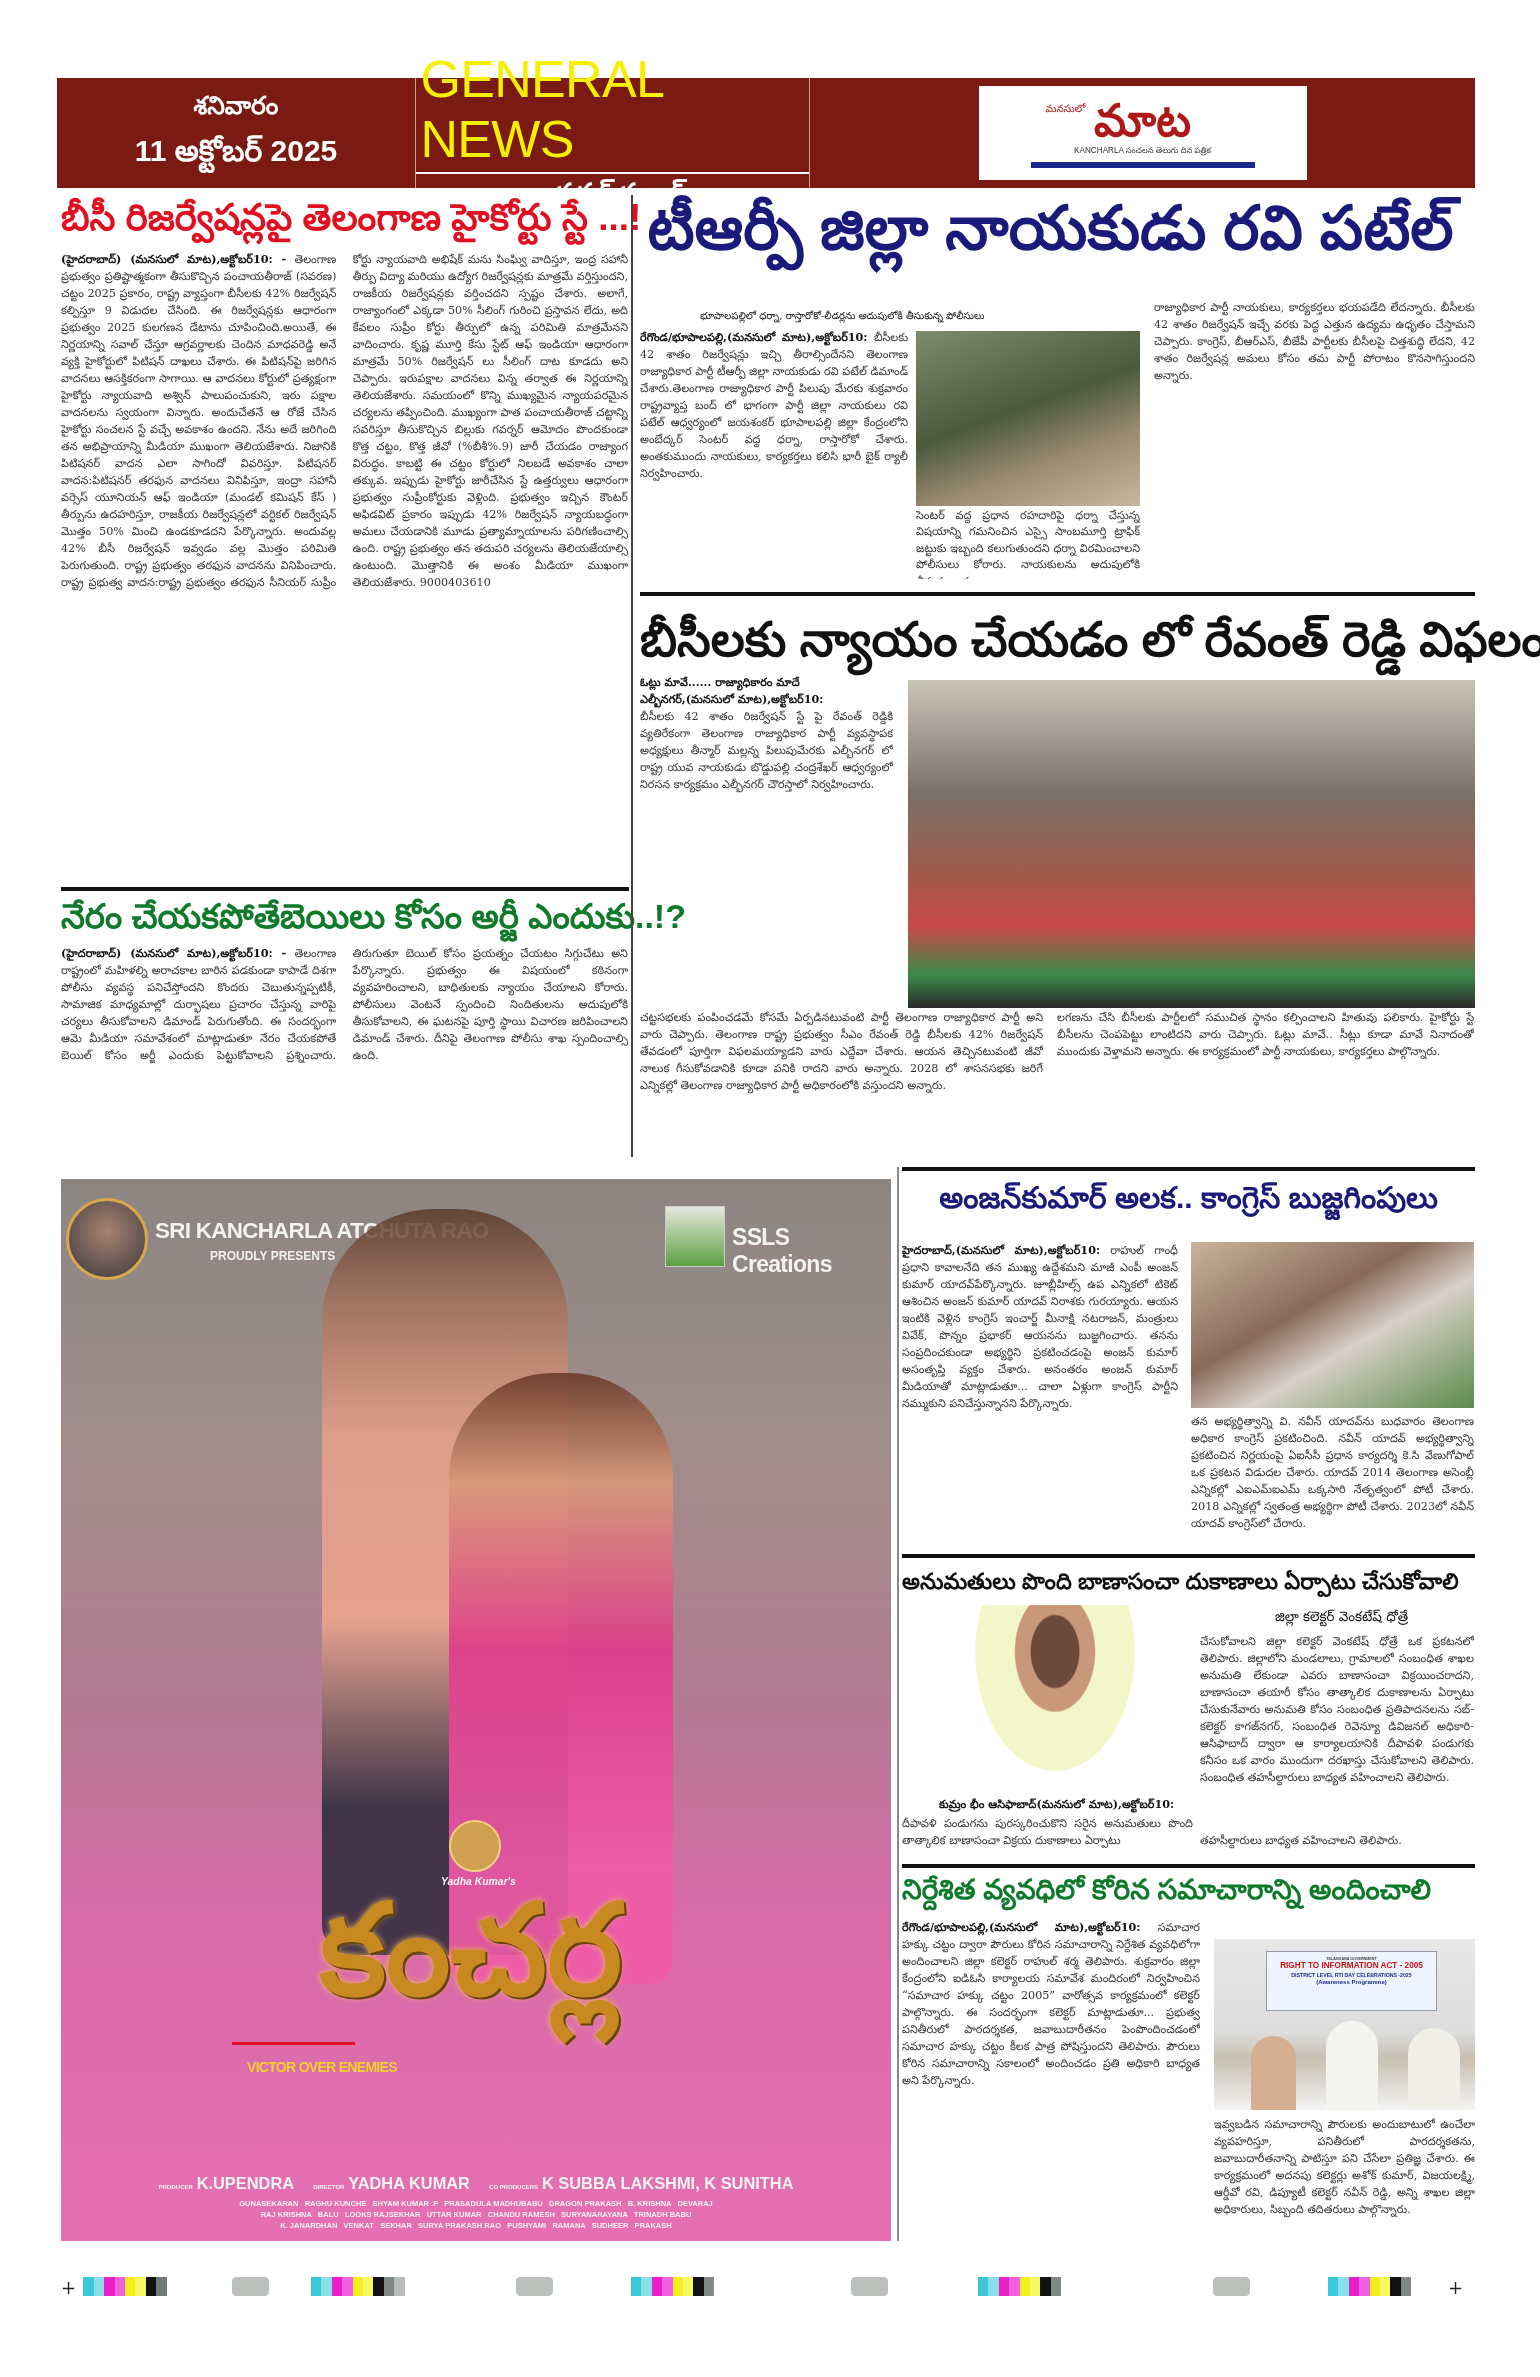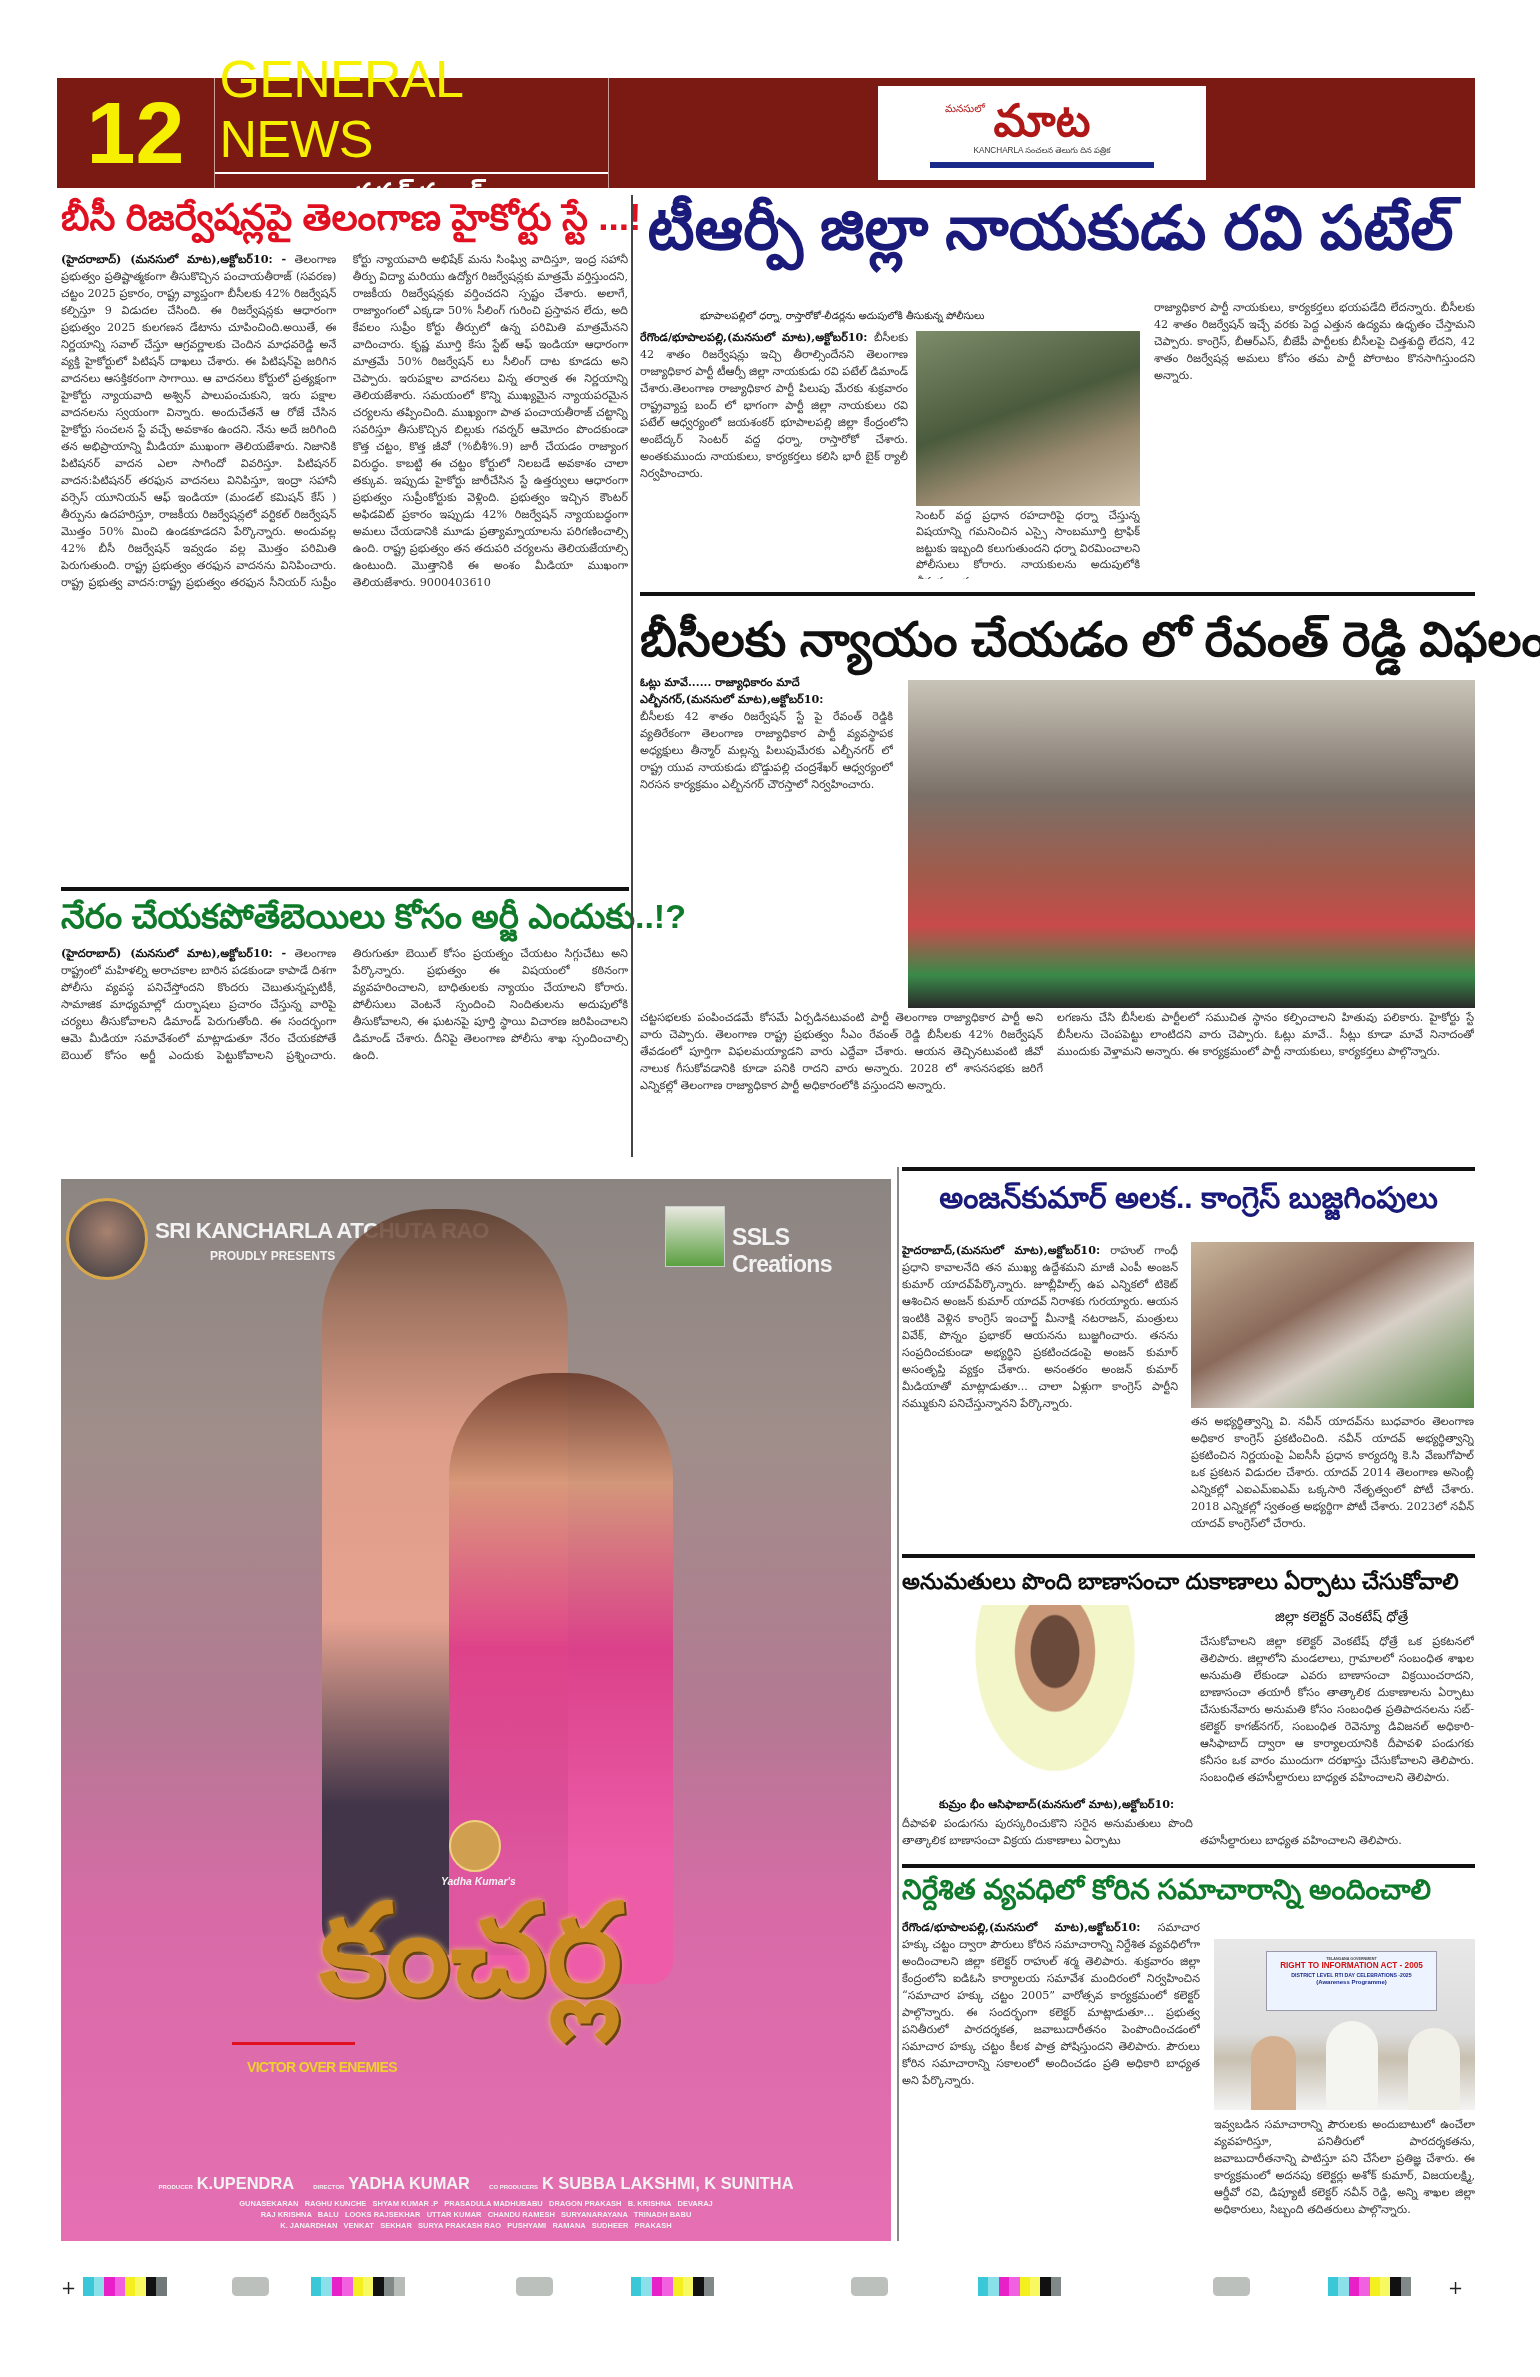--- a/index.html
+++ b/index.html
@@ -34,21 +34,24 @@
   .poster{left:61px;top:1179px;width:830px;height:1062px;overflow:hidden;
     background:linear-gradient(180deg,#8b8582 0%,#a08e8a 25%,#b37a92 50%,#d96aa8 70%,#e56fb2 100%)}
   .poster .txt{color:#f2f2f2;font-family:"Liberation Sans",sans-serif;font-weight:bold}
   .cmyk{display:flex;gap:0}
   .cmyk span{display:inline-block;width:10.4px;height:19.4px}
 </style>
 </head>
 <body>
 
 <div class="abs mast">
-  <div class="pg">12</div>
+  <div class="date">
+    <div class="d1">శనివారం</div>
+    <div class="d2">11 అక్టోబర్ 2025</div>
+  </div>
   <div class="sec">
     <div class="en">GENERAL NEWS</div>
     <div class="te">జనరల్ న్యూస్</div>
   </div>
   <div class="logo-wrap">
     <div class="logo">
       <span class="small">మనసులో</span>
       <div class="brand">మాట</div>
       <div class="sub">KANCHARLA  సంచలన తెలుగు దిన పత్రిక</div>
       <div class="bar"></div>

